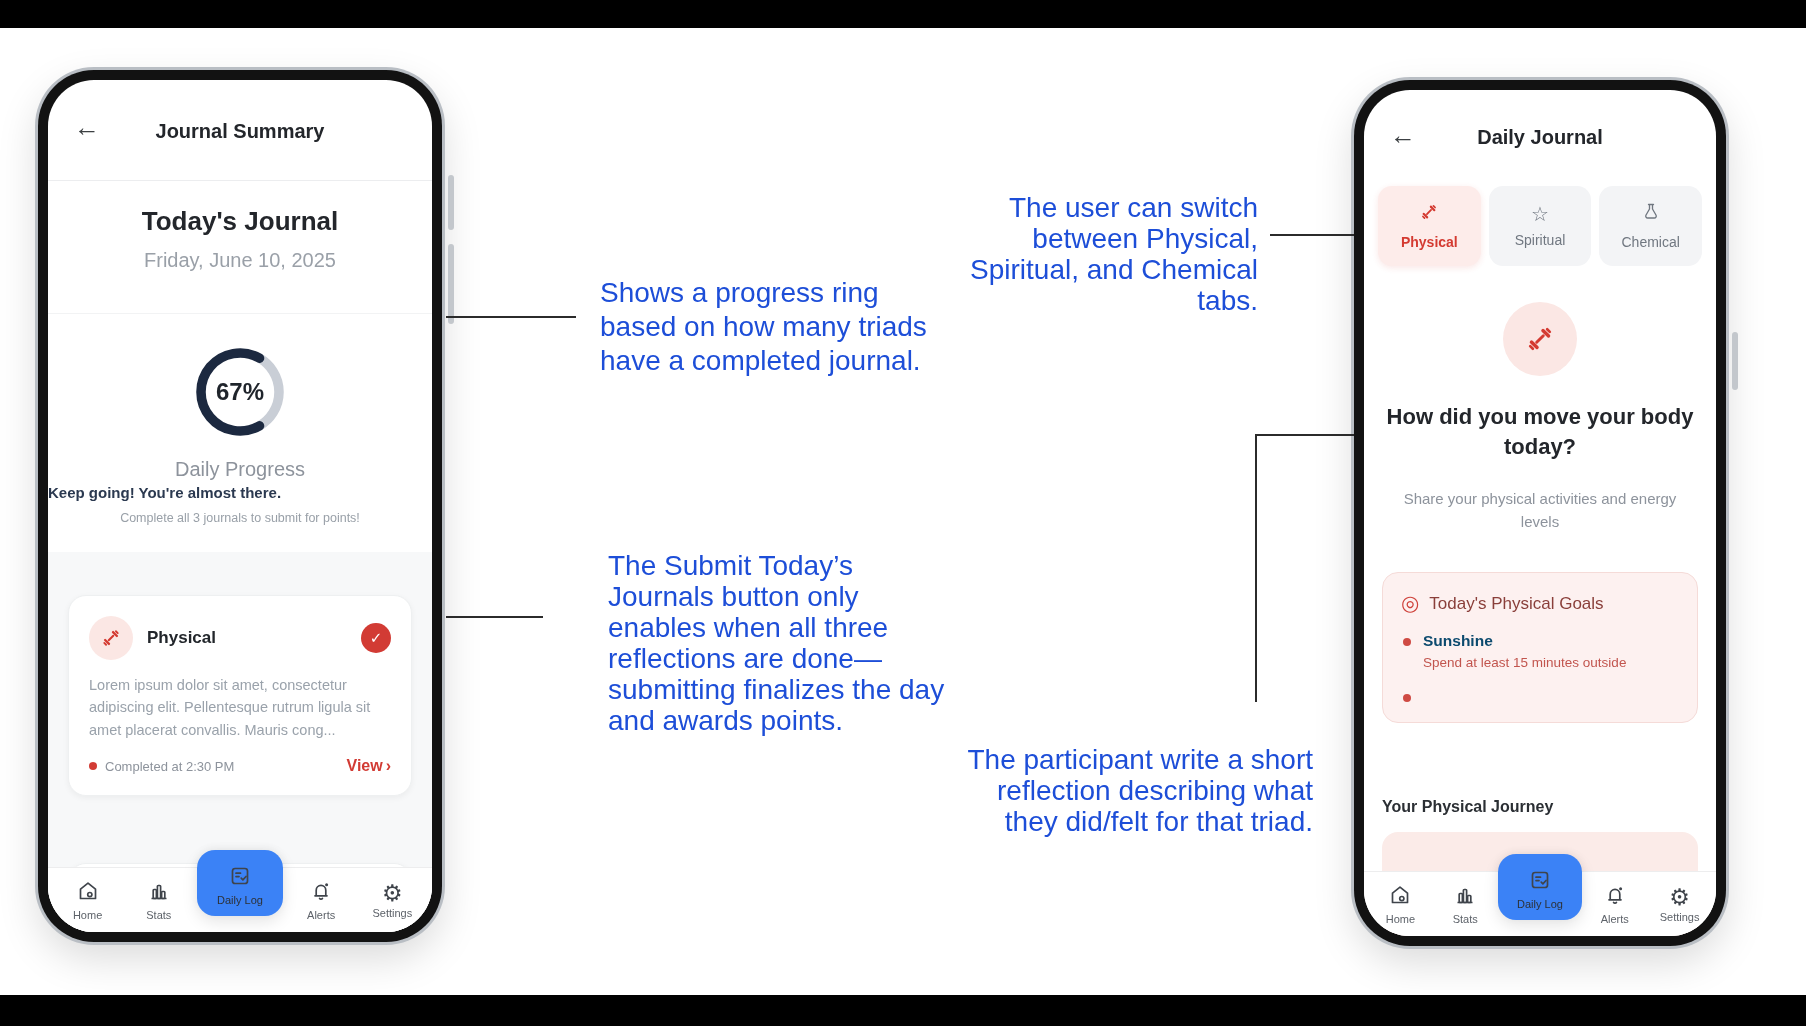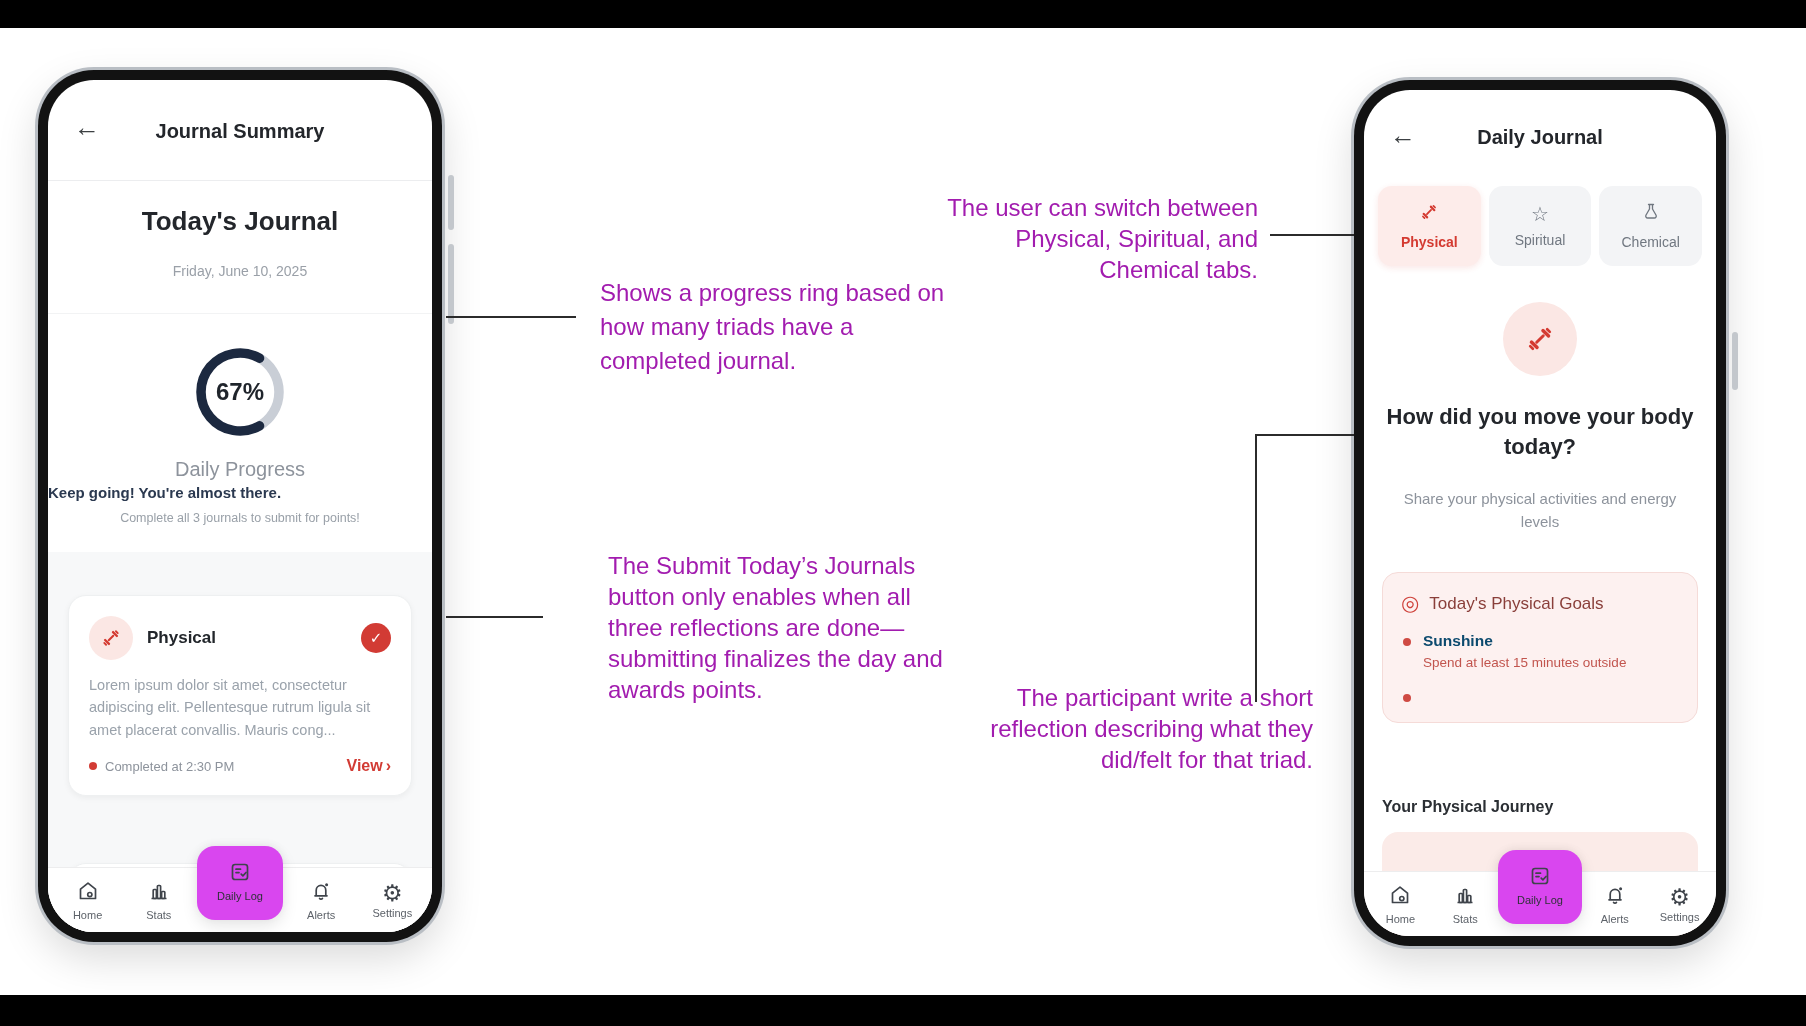--- a/index.html
+++ b/index.html
@@ -31,40 +31,40 @@
   .hdivider{position:absolute;left:0;right:0;height:1px;background:#ecedef}
 
   .bottom-nav{
     position:absolute;left:0;right:0;bottom:0;height:64px;background:#fff;
     border-top:1px solid #ededee;display:flex;align-items:center;
     justify-content:space-around;padding:0 4px;z-index:6;
   }
   .nav-item{display:flex;flex-direction:column;align-items:center;width:66px;color:#3f444b}
   .nav-item .nav-label{font-size:11px;color:#5d6269;margin-top:2px;white-space:nowrap}
   .nav-item.elevated{
-    background:#d946ef;border-radius:18px;margin-top:-34px;padding:14px 10px 18px;
+    background:#3b82f6;border-radius:18px;margin-top:-34px;padding:14px 10px 10px;
     box-shadow:0 6px 16px rgba(0,0,0,.10), 0 -2px 8px rgba(0,0,0,.05);
     text-align:center;
   }
   .nav-item.elevated .nav-label{color:#2d3136}
   .gear-glyph{font-size:23px;line-height:24px;font-family:"DejaVu Sans",sans-serif}
 
   .icon-circle{border-radius:50%;display:flex;align-items:center;justify-content:center}
   .check-badge{width:30px;height:30px;border-radius:50%;color:#fff;font-size:15px;font-weight:700;
     display:flex;align-items:center;justify-content:center}
   .check-badge.red{background:#d23b34}
   .check-badge.blue{background:#3d74d9}
 
   
   .lp-back{top:34px}
   .lp-title{top:40px}
   .lp-div1{top:100px}
   .lp-summary{position:absolute;top:126px;left:0;right:0;text-align:center}
   .lp-summary .jtitle{font-size:26px;font-weight:700;color:#23262b}
-  .lp-summary .jdate{font-size:14px;color:#9aa0a8;margin-top:26px}
+  .lp-summary .jdate{font-size:20px;color:#9aa0a8;margin-top:12px}
   .lp-div2{top:233px;background:#f2f3f4}
   .ring-wrap{position:absolute;top:260px;left:50%;transform:translateX(-50%);width:104px;height:104px}
   .ring-pct{position:absolute;inset:0;display:flex;align-items:center;justify-content:center;
     font-size:24px;font-weight:700;color:#1f242b}
   .lp-progress-label{position:absolute;top:378px;left:0;right:0;text-align:center;font-size:20px;color:#8d939c}
   .lp-progress-msg{position:absolute;top:404px;left:0;right:0;text-align:left;font-size:15px;font-weight:700;color:#2b3950}
   .lp-progress-hint{position:absolute;top:431px;left:0;right:0;text-align:center;font-size:12.5px;color:#99a0a8}
   .lp-cards{position:absolute;top:472px;bottom:0;left:0;right:0;background:#f7f8f9}
   .jcard{
     position:absolute;left:20px;right:20px;background:#fff;border:1px solid #eef0f1;
@@ -111,27 +111,27 @@
   .target-glyph{font-size:21px;font-weight:700;color:#cf423b;line-height:1;font-family:"DejaVu Sans",sans-serif}
   .goals-title{font-size:17px;font-weight:400;color:#8a3f3a;margin-left:10px}
   .goal-item{margin-top:18px;display:flex}
   .goal-bullet{width:8px;height:8px;border-radius:50%;background:#cf4a43;margin:6px 12px 0 2px;flex:none}
   .goal-name{font-size:15.5px;font-weight:700;color:#0c4a6e}
   .goal-desc{font-size:13.5px;color:#c2554e;margin-top:5px}
   .rp-journey-title{position:absolute;top:708px;left:18px;font-size:16px;font-weight:700;color:#2b2f34}
   .rp-textarea{position:absolute;top:742px;left:18px;right:18px;height:170px;background:#fbebe8;border-radius:16px}
 
   
-  .note{position:absolute;font-size:24px;line-height:31px;color:#a21caf}
+  .note{position:absolute;font-size:28px;line-height:31px;color:#1d4ed8}
   .note-left{text-align:left}
   .note-right{text-align:right}
   .note-a{left:600px;top:276px;width:352px;line-height:34px}
   .note-b{left:608px;top:550px;width:356px}
   .note-c{right:548px;top:192px;width:330px}
-  .note-d{right:493px;top:682px;width:346px}
+  .note-d{right:493px;top:744px;width:346px}
   .cline{position:absolute;background:#2b2b2b}
 </style>
 </head>
 <body>
 
 <div class="letterbox top"></div>
 <div class="letterbox bottom"></div>
 
 <div class="phone phone-left">
   <div class="side-btn" style="top:105px;height:55px"></div>

